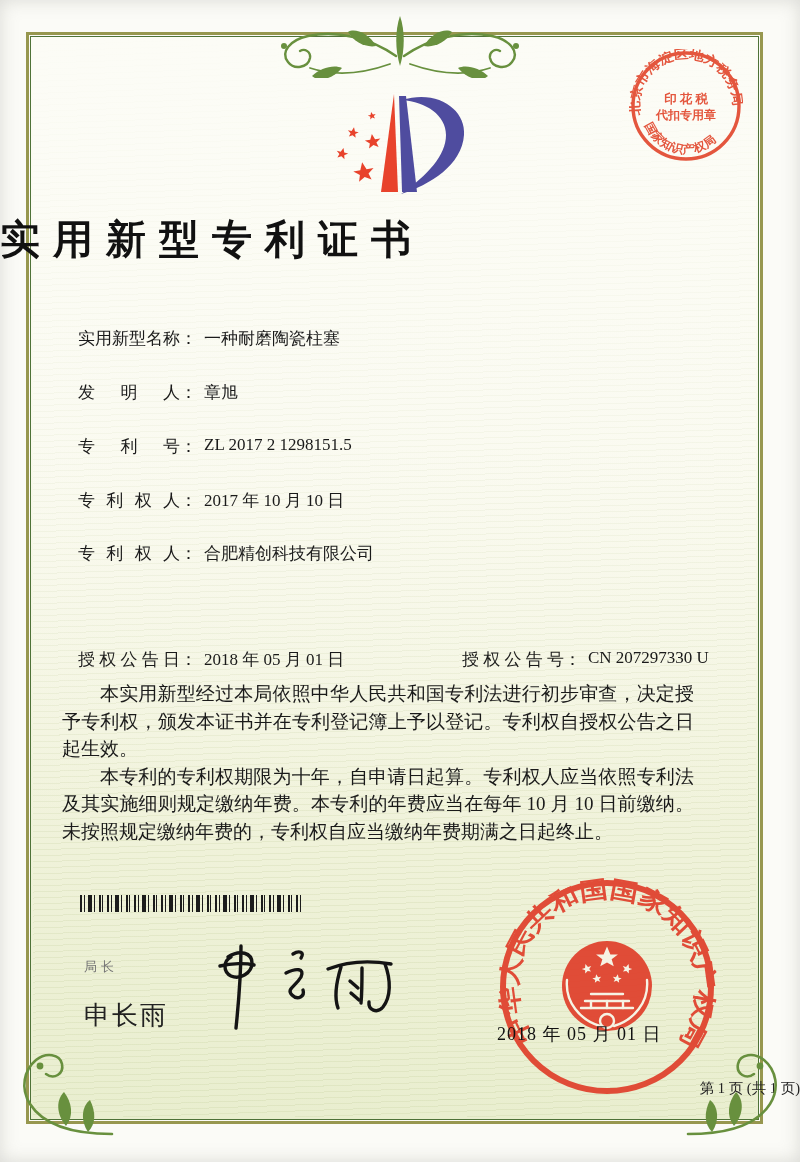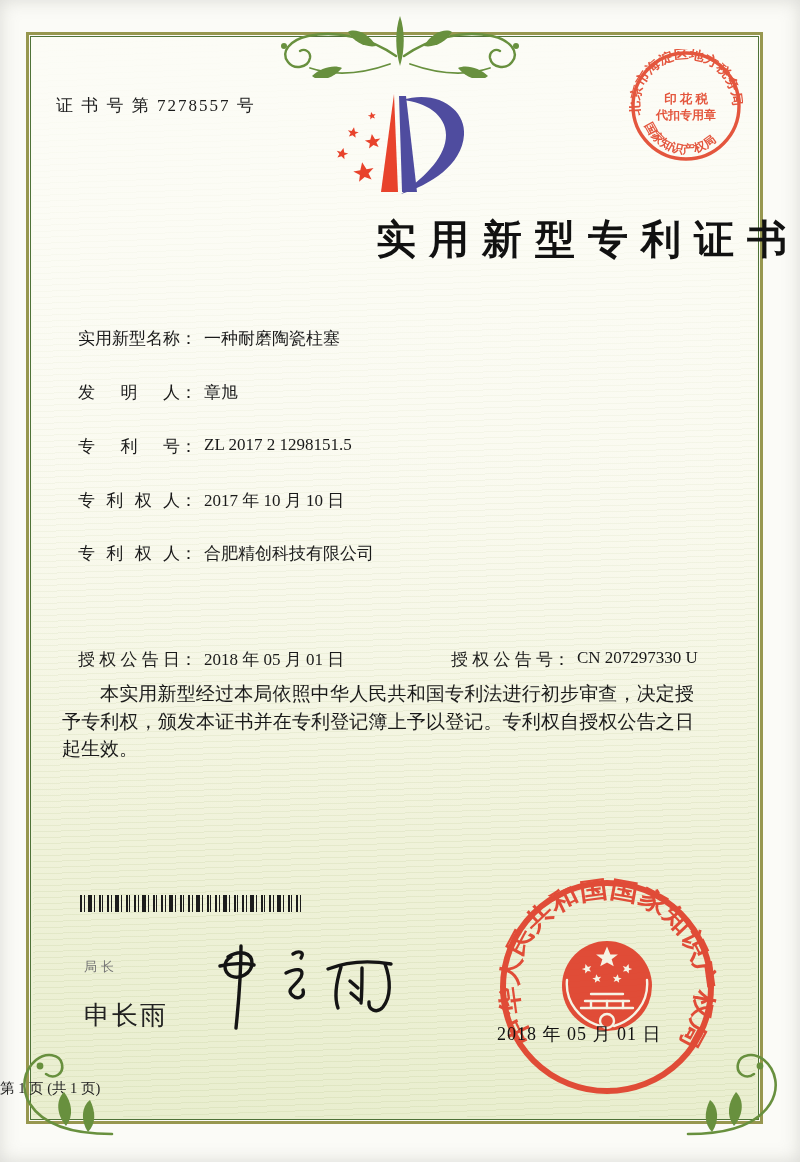--- a/index.html
+++ b/index.html
@@ -10,41 +10,41 @@
   .frame{position:absolute;left:26px;top:32px;width:731px;height:1086px;
          border:3px solid #97974f;}
   .frame-inner{position:absolute;inset:1px;border:1px solid #4e7238;
          background:linear-gradient(180deg,#fcfcf4 0%,#f9f9ec 38%,#f1f3dc 68%,#e9eecf 100%);}
   .waves{position:absolute;inset:2px;
          background:repeating-linear-gradient(178deg,rgba(140,160,80,.11) 0 1px,transparent 1px 6px);}
   .wave-fade{position:absolute;inset:2px;
          background:linear-gradient(180deg,rgba(252,252,246,.95) 0%,rgba(252,252,246,.35) 45%,rgba(252,252,246,0) 75%);}
   .abs{position:absolute;}
   .cert-no{left:56px;top:94px;font-size:17px;letter-spacing:2px;color:#1b1b1b;}
-  .title{left:0;right:0;top:212px;text-align:right;font-size:40px;font-weight:bold;
+  .title{left:0;right:0;top:212px;text-align:left;font-size:40px;font-weight:bold;
          letter-spacing:13px;color:#111;}
   .frow{left:78px;font-size:17px;color:#1a1a1a;white-space:nowrap;}
   .flabel{display:inline-block;width:102px;text-align:justify;text-align-last:justify;
           vertical-align:top;}
   .fcolon{display:inline-block;vertical-align:top;}
   .fvalue{display:inline-block;padding-left:7px;vertical-align:top;}
   .addr .fvalue{white-space:normal;width:510px;line-height:27px;}
-  .grant-right{position:absolute;left:373px;top:0;}
+  .grant-right{position:absolute;left:384px;top:0;}
   .paras{left:62px;top:680px;width:632px;font-size:19px;line-height:27.5px;
          color:#1a1a1a;text-align:justify;}
   .paras p{margin:0;text-indent:2em;}
   .barcode{left:80px;top:895px;width:224px;height:17px;
      background:repeating-linear-gradient(90deg,
        #1c1c1c 0 2px,transparent 2px 4px,#1c1c1c 4px 5px,transparent 5px 8px,
        #1c1c1c 8px 12px,transparent 12px 14px,#1c1c1c 14px 15px,transparent 15px 19px,
        #1c1c1c 19px 21px,transparent 21px 22px,#1c1c1c 22px 23px,transparent 23px 27px);}
   .sig-title{left:84px;top:958px;font-size:13px;letter-spacing:4px;color:#737373;}
   .sig-name{left:84px;top:998px;font-size:26px;letter-spacing:2px;color:#222;}
   .seal-date{left:497px;top:1022px;font-size:18px;letter-spacing:1px;color:#111;z-index:6;}
-  .footer{left:0;right:0;top:1079px;text-align:left;font-size:14.5px;color:#222;}
+  .footer{left:0;right:0;top:1079px;text-align:right;font-size:14.5px;color:#222;}
   svg{display:block;}
   .orn{color:#68903e;}
 </style>
 </head>
 <body>
 
 <div class="page">
 
   <div class="frame">
     <div class="frame-inner">
@@ -80,21 +80,20 @@
   </svg>
   <svg class="abs orn" style="left:684px;top:1046px;z-index:3" width="100" height="96" viewBox="0 0 100 96">
     <g transform="translate(100,0) scale(-1,1)">
       <path d="M96,88 C60,88 28,80 14,58 C4,42 8,24 20,14 C30,6 44,8 46,18 C48,28 38,34 30,28" fill="none" stroke="currentColor" stroke-width="2.6" stroke-linecap="round"></path>
       <path d="M50,80 C40,68 40,54 48,46 C56,56 58,70 50,80 Z" fill="currentColor"></path>
       <path d="M72,86 C64,74 66,60 74,54 C80,66 80,78 72,86 Z" fill="currentColor"></path>
       <circle cx="24" cy="20" r="3.4" fill="currentColor"></circle>
     </g>
   </svg>
 
-  <div class="abs cert-no">证 书 号 第 7278557 号</div>
 
   <svg class="abs" style="left:318px;top:84px" width="165" height="126" viewBox="0 0 165 126">
     <defs>
       <path id="star" d="M0,-10 L2.94,-3.09 L9.51,-3.09 L4.05,1.18 L5.88,7.09 L0,3.82 L-5.88,7.09 L-4.05,1.18 L-9.51,-3.09 L-2.94,-3.09 Z"></path>
     </defs>
     <path d="M84,16 C120,5 148,26 146,51 C144,81 112,101 83,110 C110,91 128,71 128,51 C128,31 108,18 84,16 Z" fill="#4f4c9f"></path>
     <polygon points="81,12 88,12 99,108 84,108" fill="#4f4c9f"></polygon>
     <polygon points="76,10 63,108 80,108" fill="#e8432c"></polygon>
     <g fill="#e8432c">
       <use href="#star" transform="translate(54,32) scale(0.42) rotate(-12)"></use>
@@ -138,20 +137,21 @@
   </div>
   <div class="abs frow" style="top:648px;width:640px">
     <span class="flabel">授权公告日</span><span class="fcolon">：</span><span class="fvalue">2018 年 05 月 01 日</span>
     <span class="grant-right">
       <span class="flabel">授权公告号</span><span class="fcolon">：</span><span class="fvalue">CN 207297330 U</span>
     </span>
   </div>
 
   <div class="abs paras">
     <p>本实用新型经过本局依照中华人民共和国专利法进行初步审查，决定授予专利权，颁发本证书并在专利登记簿上予以登记。专利权自授权公告之日起生效。</p>
+    <p>本专利的专利权期限为十年，自申请日起算。专利权人应当依照专利法及其实施细则规定缴纳年费。本专利的年费应当在每年 10 月 10 日前缴纳。未按照规定缴纳年费的，专利权自应当缴纳年费期满之日起终止。</p>
   </div>
 
   <div class="abs barcode"></div>
 
   <div class="abs sig-title">局长</div>
   <div class="abs sig-name">申长雨</div>
 
   <svg class="abs" style="left:200px;top:935px;z-index:4" width="212" height="106" viewBox="0 0 212 106">
     <g fill="none" stroke="#141414" stroke-width="3.4" stroke-linecap="round" stroke-linejoin="round">
       <path d="M28,22 C40,14 52,18 52,28 C52,38 40,45 31,41 C23,37 23,26 31,22"></path>

